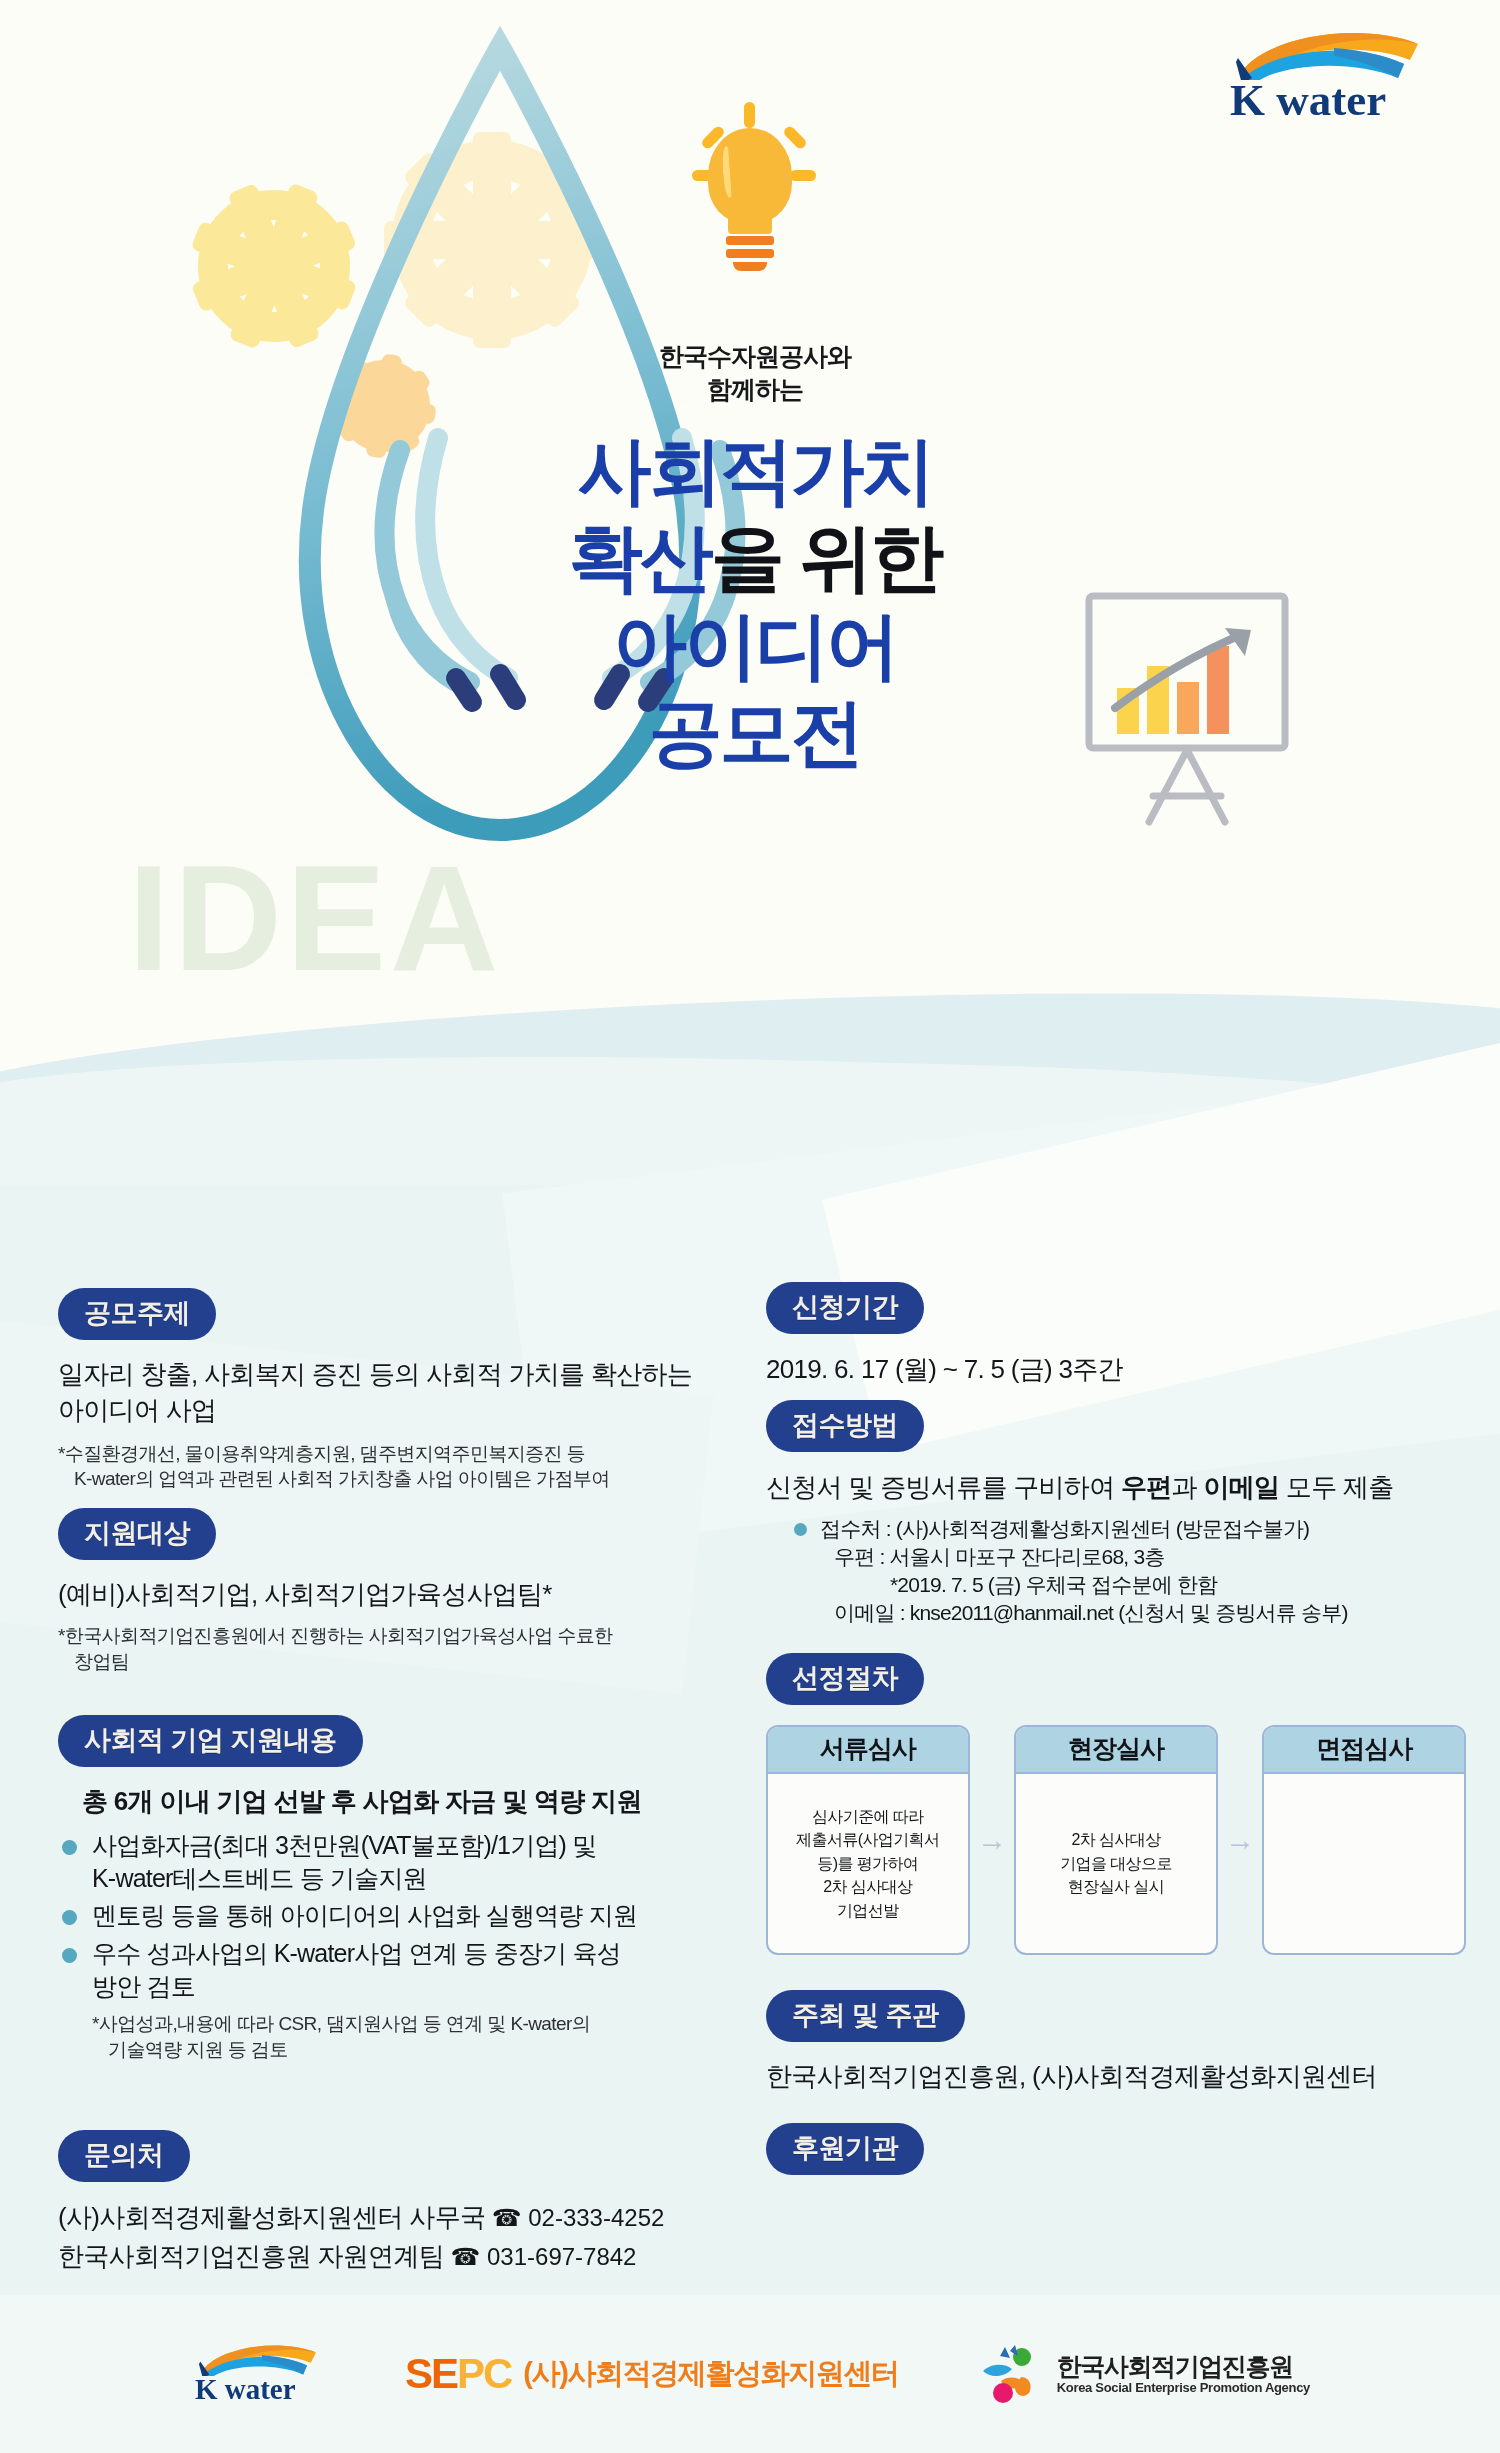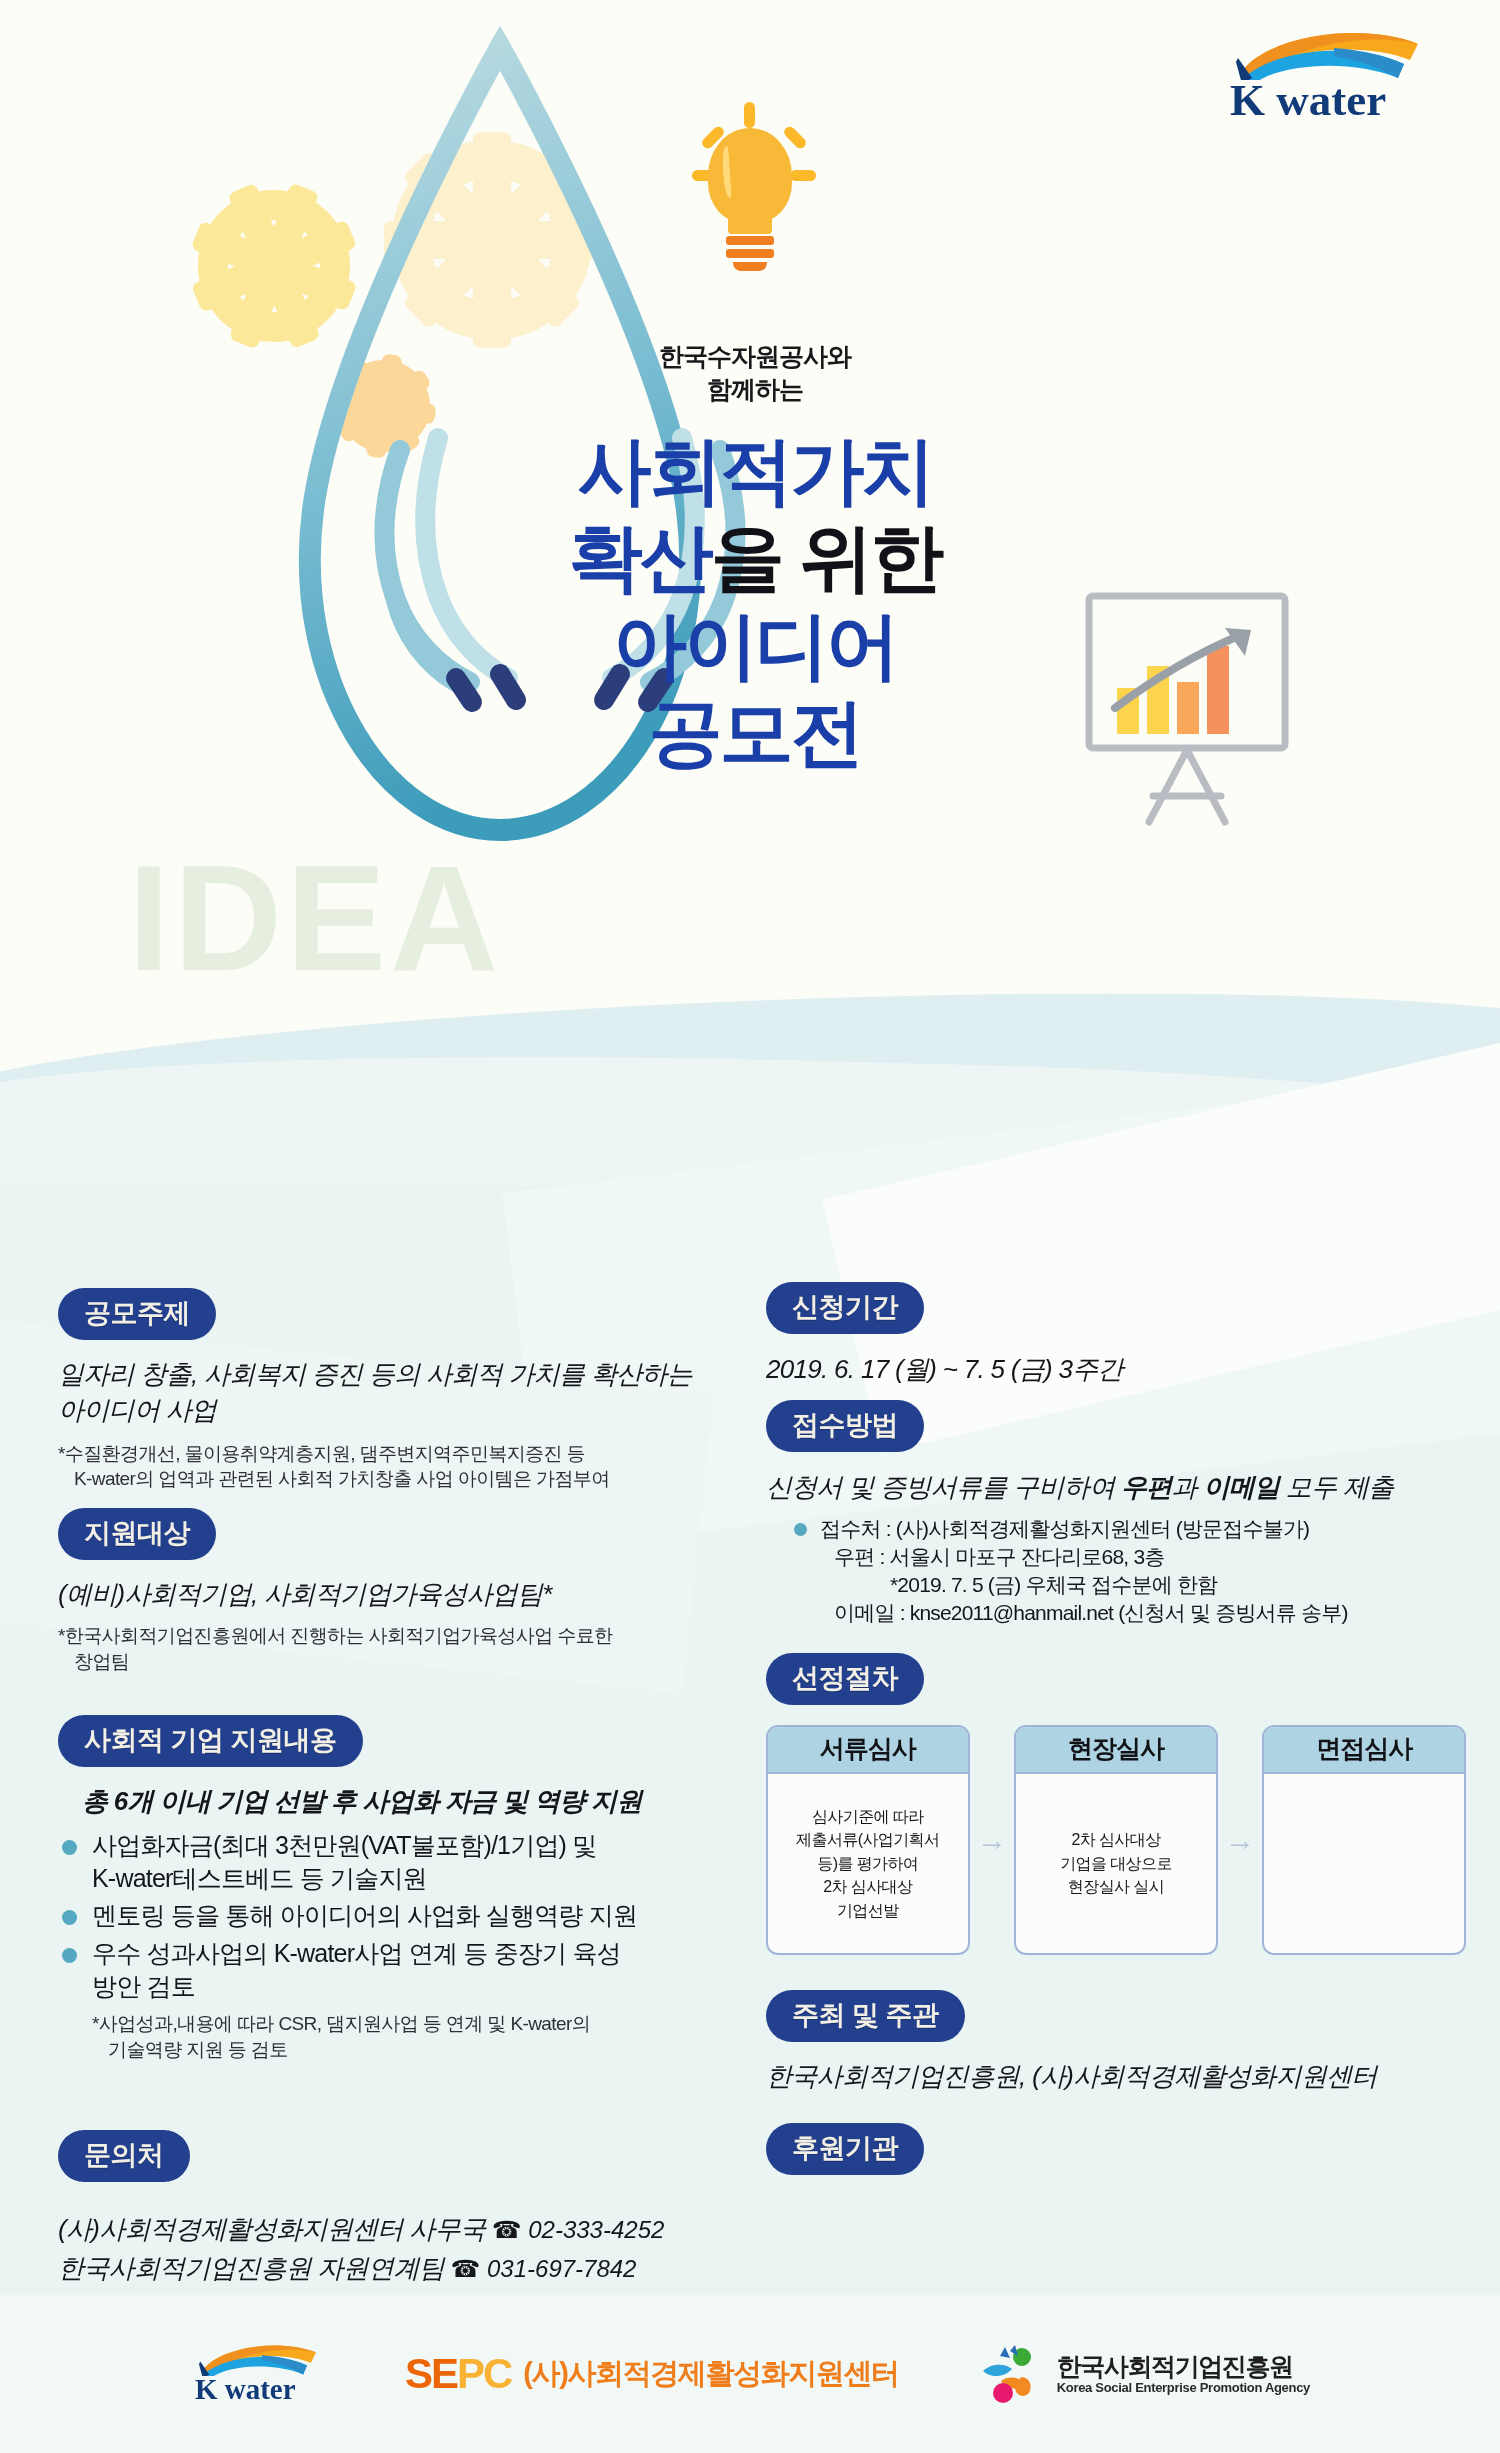--- a/index.html
+++ b/index.html
@@ -217,21 +217,20 @@
   }
 
   .sec { position: absolute; }
 
   .lead {
     font-size: 26px;
     color: #15161a;
     line-height: 1.38;
     letter-spacing: -0.7px;
     font-weight: 500;
-    font-style: italic;
   }
   .lead.bold { font-weight: 700; }
 
   .note {
     font-size: 19px;
     color: #2d2f35;
     line-height: 1.35;
     letter-spacing: -0.6px;
   }
   .note .ind { display: block; padding-left: 16px; }
@@ -525,21 +524,21 @@
       </li>
     </ul>
     <div class="note" style="margin-top:8px; padding-left:34px;">
       <div>*사업성과,내용에 따라 CSR, 댐지원사업 등 연계 및 K-water의</div>
       <span class="ind">기술역량 지원 등 검토</span>
     </div>
   </div>
 
   <div class="sec" style="left:58px; top:2130px; width:720px;">
     <div class="pill">문의처</div>
-    <div class="lead" style="margin-top:28px; line-height:1.5;">
+    <div class="lead" style="margin-top:16px; line-height:1.5;">
       <div>
         <span>(사)사회적경제활성화지원센터 사무국</span>
         <span class="phone">☎</span>
         <span class="phone">02-333-4252</span>
       </div>
       <div>
         <span>한국사회적기업진흥원 자원연계팀</span>
         <span class="phone">☎</span>
         <span class="phone">031-697-7842</span>
       </div>

